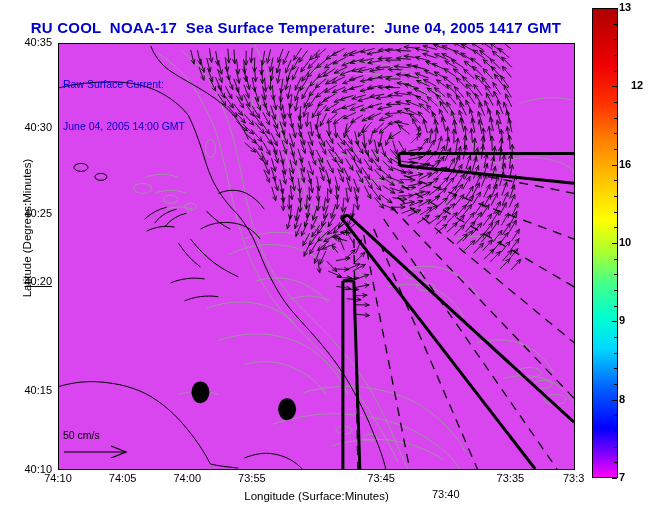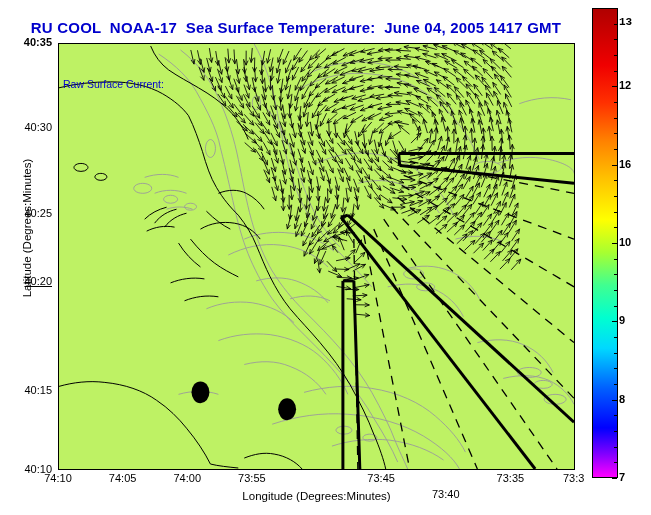--- a/index.html
+++ b/index.html
@@ -8,21 +8,21 @@
 
   #figure{position:absolute;left:0;top:0;width:651px;height:515px;background:#fff;}
 
   
   #title{position:absolute;left:0;top:19px;width:592px;text-align:center;
          font-size:15px;font-weight:bold;color:#0000cc;white-space:pre;
          letter-spacing:.2px;}
 
   
   #axes{position:absolute;left:58px;top:43px;width:517px;height:427px;
-        border:1.4px solid #000;box-sizing:border-box;background:#bef264;overflow:hidden;}
+        border:1.4px solid #000;box-sizing:border-box;background:#d946ef;overflow:hidden;}
 
   #plotsvg{position:absolute;left:0;top:0;width:100%;height:100%;}
 
   
   #annot{position:absolute;left:4px;top:5px;color:#0000cc;font-size:10.5px;
          line-height:14px;white-space:pre;font-weight:normal;}
 
   
   #scalebar{position:absolute;left:4px;top:385px;width:120px;}
   #scalebar .lbl{font-size:10.5px;color:#000;white-space:pre;}
@@ -836,52 +836,62 @@
       </g>
 
       <g fill="#000000">
         <ellipse cx="142" cy="350" rx="9" ry="11"></ellipse>
         <ellipse cx="229" cy="367" rx="9" ry="11"></ellipse>
       </g>
     </svg>
 
     <div id="annot">
       <div>Raw Surface Current:</div>
+      <div>June 04, 2005 14:00 GMT</div>
     </div>
 
+    <div id="scalebar">
+      <div class="lbl">50 cm/s</div>
+      <div class="arrowbox">
+        <svg width="70" height="14" viewBox="0 0 70 14">
+          <path d="M1,8 L62,8" stroke="#000" stroke-width="1.2" fill="none"></path>
+          <path d="M48,2 L63,8 L48,14" stroke="#000" stroke-width="1.2" fill="none"></path>
+        </svg>
+      </div>
+    </div>
   </div>
 
   <div id="xticks">
       <div class="xtick" style="left: 28px;">74:10</div>
       <div class="xtick" style="left: 92.625px;">74:05</div>
       <div class="xtick" style="left: 157.25px;">74:00</div>
       <div class="xtick" style="left: 221.875px;">73:55</div>
       <div class="xtick" style="left: 286.5px; margin-top: 47px;">73:50</div>
       <div class="xtick" style="left: 351.125px;">73:45</div>
       <div class="xtick" style="left: 415.75px; margin-top: 16px;">73:40</div>
       <div class="xtick" style="left: 480.375px;">73:35</div>
       <div class="xtick" style="left: 563px; text-align: left;">73:3</div>
     </div>
   <div id="yticks">
-      <div class="ytick" style="left: 4px; top: 36px; font-weight: bold;">40:35</div>
+      <div class="ytick" style="left: 4px; top: 36px;">40:35</div>
       <div class="ytick" style="left: 4px; top: 121.4px;">40:30</div>
       <div class="ytick" style="left: 4px; top: 206.8px;">40:25</div>
       <div class="ytick" style="left: 4px; top: 275px; text-decoration: underline;">40:20</div>
       <div class="ytick" style="left: 4px; top: 384px;">40:15</div>
       <div class="ytick" style="left: 4px; top: 463px;">40:10</div>
     </div>
 
-  <div id="xlabel">Longitude (Degrees:Minutes)</div>
+  <div id="xlabel">Longitude (Surface:Minutes)</div>
   <div id="ylabel">Latitude (Degrees:Minutes)</div>
 
   <div id="cbar"></div>
   <div id="cbticks">
-      <div class="cbtick" style="top: 16px; font-family: Liberation Mono, monospace;">13</div>
+      <div class="cbtick" style="top: 1px;">13</div>
       <div class="cbmark" style="left: 612px; top: 8px;"></div>
-      <div class="cbtick" style="top: 79.3333px;">12</div>
+      <div class="cbtick" style="top: 79.3333px; padding-left: 12px;">12</div>
       <div class="cbmark" style="left: 612px; top: 86.3333px;"></div>
       <div class="cbtick" style="top: 157.667px;">16</div>
       <div class="cbmark" style="left: 612px; top: 164.667px;"></div>
       <div class="cbtick" style="top: 236px;">10</div>
       <div class="cbmark" style="left: 612px; top: 243px;"></div>
       <div class="cbtick" style="top: 314.333px;">9</div>
       <div class="cbmark" style="left: 612px; top: 321.333px;"></div>
       <div class="cbtick" style="top: 392.667px;">8</div>
       <div class="cbmark" style="left: 612px; top: 399.667px;"></div>
       <div class="cbtick" style="top: 471px;">7</div>

